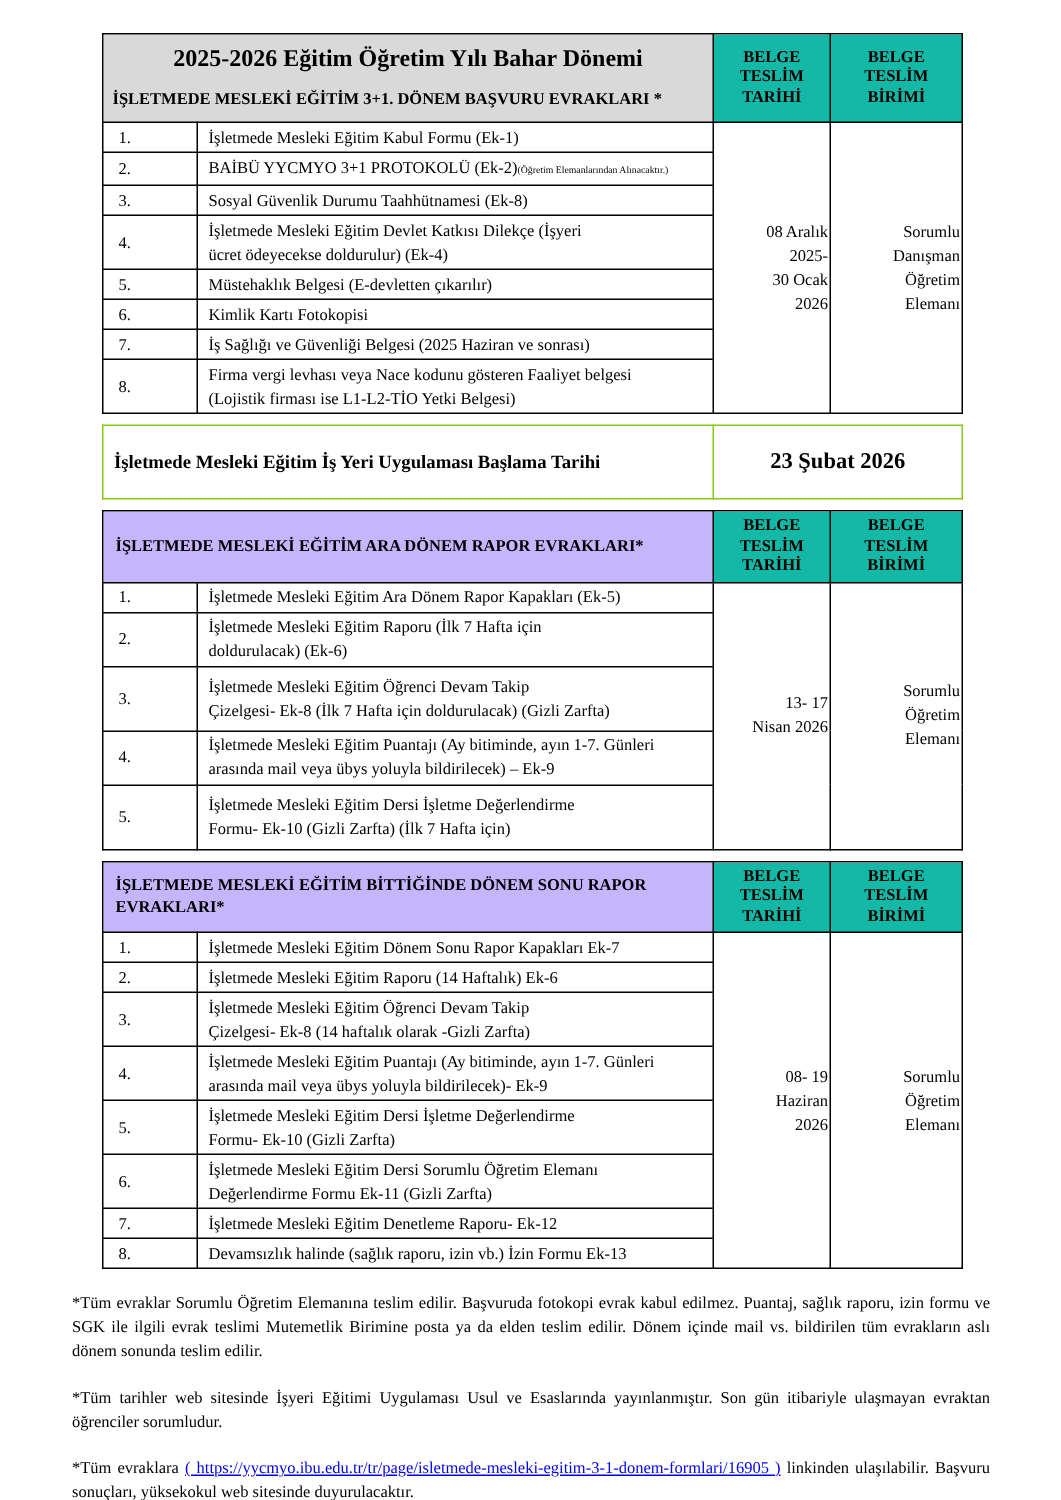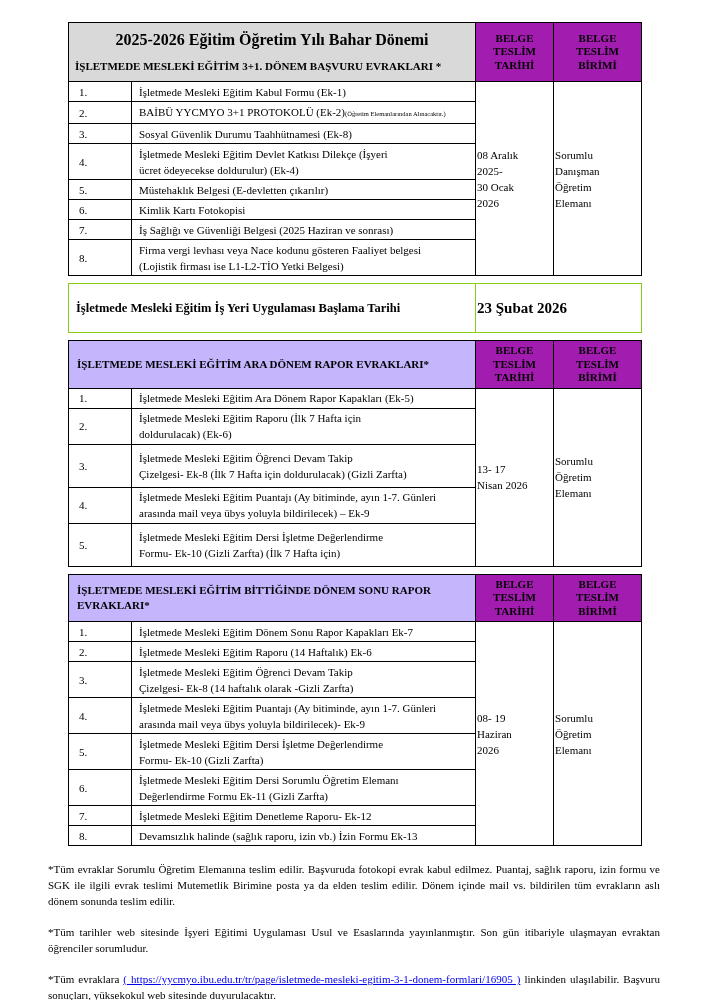--- a/index.html
+++ b/index.html
@@ -13,42 +13,42 @@
   table.doc { border-collapse:collapse; width:573px; table-layout:fixed; }
   table.doc td { border:1px solid #000; vertical-align:middle; overflow:hidden; }
 
   
   .hdr-merged { background:#d9d9d9; padding:2px 6px 3px 6px;margin-top:43px; }
   .t1-title   { font-weight:bold; font-size:16px; line-height:30px; text-align:center; }
   .t1-sub     { font-weight:bold; font-size:11px; line-height:23px; }
 
   
   .colhdr {
-    background:#a21caf; font-weight:bold; font-size:11px; line-height:13.5px;
+    background:#14b8a6; font-weight:bold; font-size:11px; line-height:13.5px;
     text-align:center; white-space:pre-line; padding:3px 2px;
   }
   
   .sec-title { background:#c4b5fd; font-weight:bold; font-size:11px; line-height:15px; padding:4px 8px; }
 
   .num  { font-size:11px; padding:1.5px 4px 1.5px 10px; }
   .desc { font-size:11px; line-height:16px; padding:1.5px 5px 1.5px 7px; white-space:pre-line; }
   .desc.nowrap { white-space:nowrap; }
   .tiny { font-size:6.5px; }
   .tall { padding-top:5px; padding-bottom:5px; }
 
   .datecell, .unitcell {
-    font-size:11px; line-height:16px; text-align:left;
+    font-size:11px; line-height:16px; text-align:right;
     white-space:pre-line; vertical-align:middle;
   }
 
   
   table.band { border-collapse:collapse; width:573px; table-layout:fixed; margin-top:7px; }
   table.band td { border:1px solid #84cc16; height:44px; vertical-align:middle; }
   .band-label { font-weight:bold; font-size:12.5px; padding:2px 2px 2px 7px; }
-  .band-value { font-weight:bold; font-size:15px; }
+  .band-value { font-weight:bold; font-size:15px; text-align:center; }
 
   .gap { margin-top:7px; }
 
   .footnotes {
     margin:6px 0 0 -35px; width:642px;
     font-size:11px; line-height:16px; text-align:justify;
   }
   .fnote { margin:15px; }
   .link { color:#0000ee; text-decoration:underline; }
 </style>

